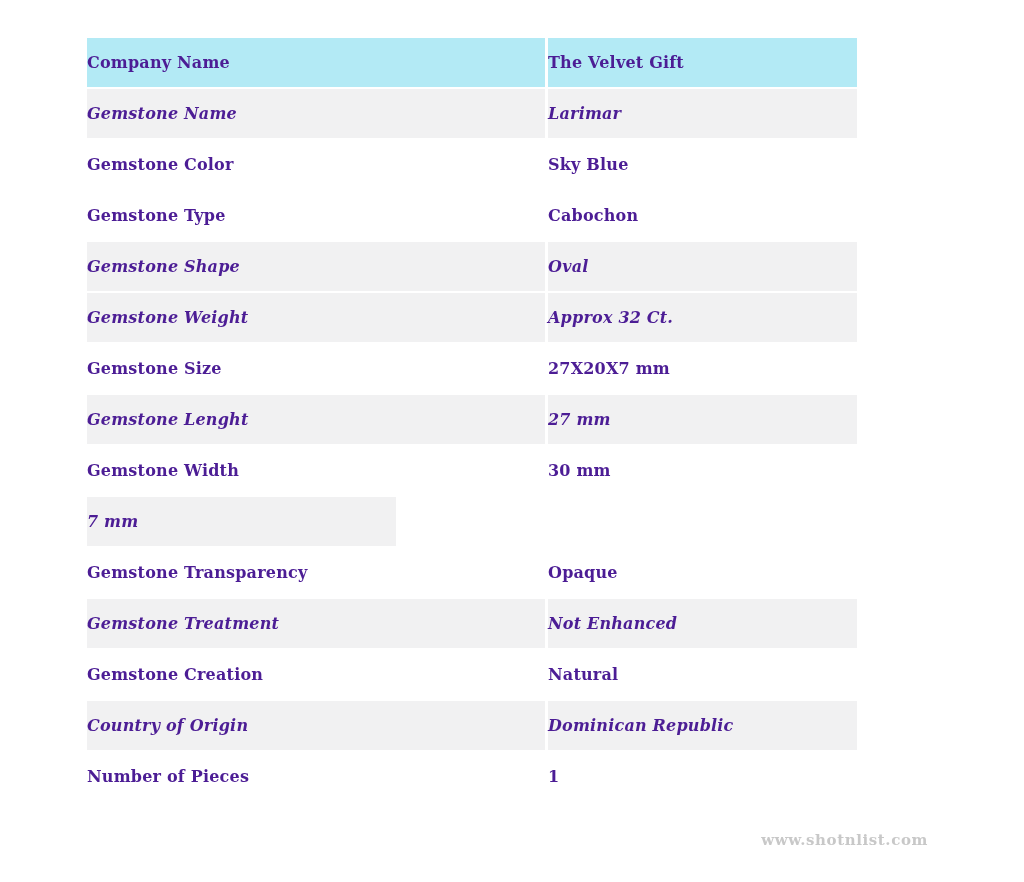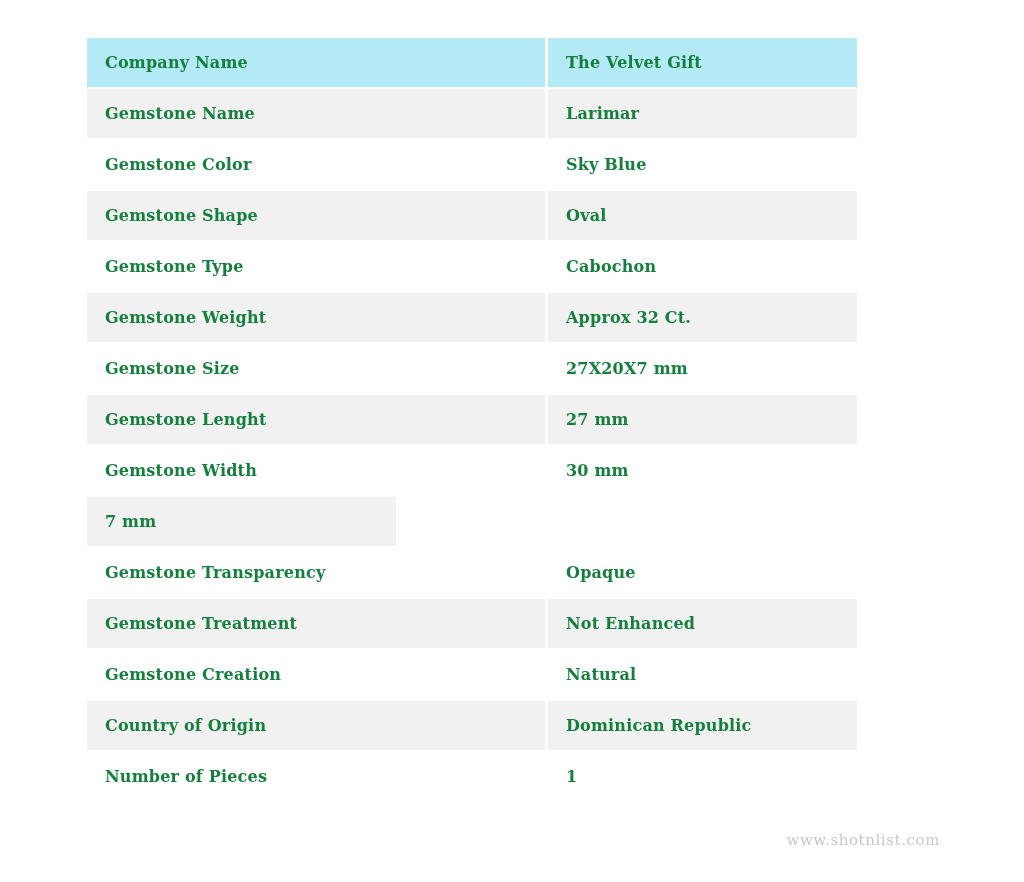--- a/index.html
+++ b/index.html
@@ -23,39 +23,38 @@
   }
   .row {
     display: flex;
     column-gap: 3px;
     margin-bottom: 2px;
   }
   .cell {
     height: 49px;
     display: flex;
     align-items: center;
-    padding-left: 18px;
     box-sizing: border-box;
     font-size: 16px;
     font-weight: bold;
-    color: #15803d;
+    color: #4c1d95;
     letter-spacing: 0.2px;
     white-space: nowrap;
   }
   .label-cell { width: 458px; }
   .value-cell { width: 309px; }
   .row.header .cell { background: #b3eaf5; }
-  .row.stripe .cell { background: #f1f1f2; }
+  .row.stripe .cell { background: #f1f1f2; font-style: italic; }
   .row.plain  .cell { background: #ffffff; text-align: center; }
   .watermark {
     position: absolute;
     top: 831px;
-    right: 84px;
+    right: 96px;
     font-size: 15px;
-    font-weight: normal;
+    font-weight: bold;
     color: #c8c8c8;
     letter-spacing: 0.6px;
     font-family: "DejaVu Serif", "Liberation Serif", serif;
   }
 </style>
 </head>
 <body>
 
 <div class="canvas">
 
@@ -68,28 +67,28 @@
   <div class="row stripe">
     <div class="cell label-cell">Gemstone Name</div>
     <div class="cell value-cell">Larimar</div>
   </div>
 
   <div class="row plain">
     <div class="cell label-cell">Gemstone Color</div>
     <div class="cell value-cell">Sky Blue</div>
   </div>
 
+  <div class="row plain">
+    <div class="cell label-cell">Gemstone Type</div>
+    <div class="cell value-cell">Cabochon</div>
+  </div>
+
   <div class="row stripe">
     <div class="cell label-cell">Gemstone Shape</div>
     <div class="cell value-cell">Oval</div>
-  </div>
-
-  <div class="row plain">
-    <div class="cell label-cell">Gemstone Type</div>
-    <div class="cell value-cell">Cabochon</div>
   </div>
 
   <div class="row stripe">
     <div class="cell label-cell">Gemstone Weight</div>
     <div class="cell value-cell">Approx 32 Ct.</div>
   </div>
 
   <div class="row plain">
     <div class="cell label-cell">Gemstone Size</div>
     <div class="cell value-cell">27X20X7 mm</div>

